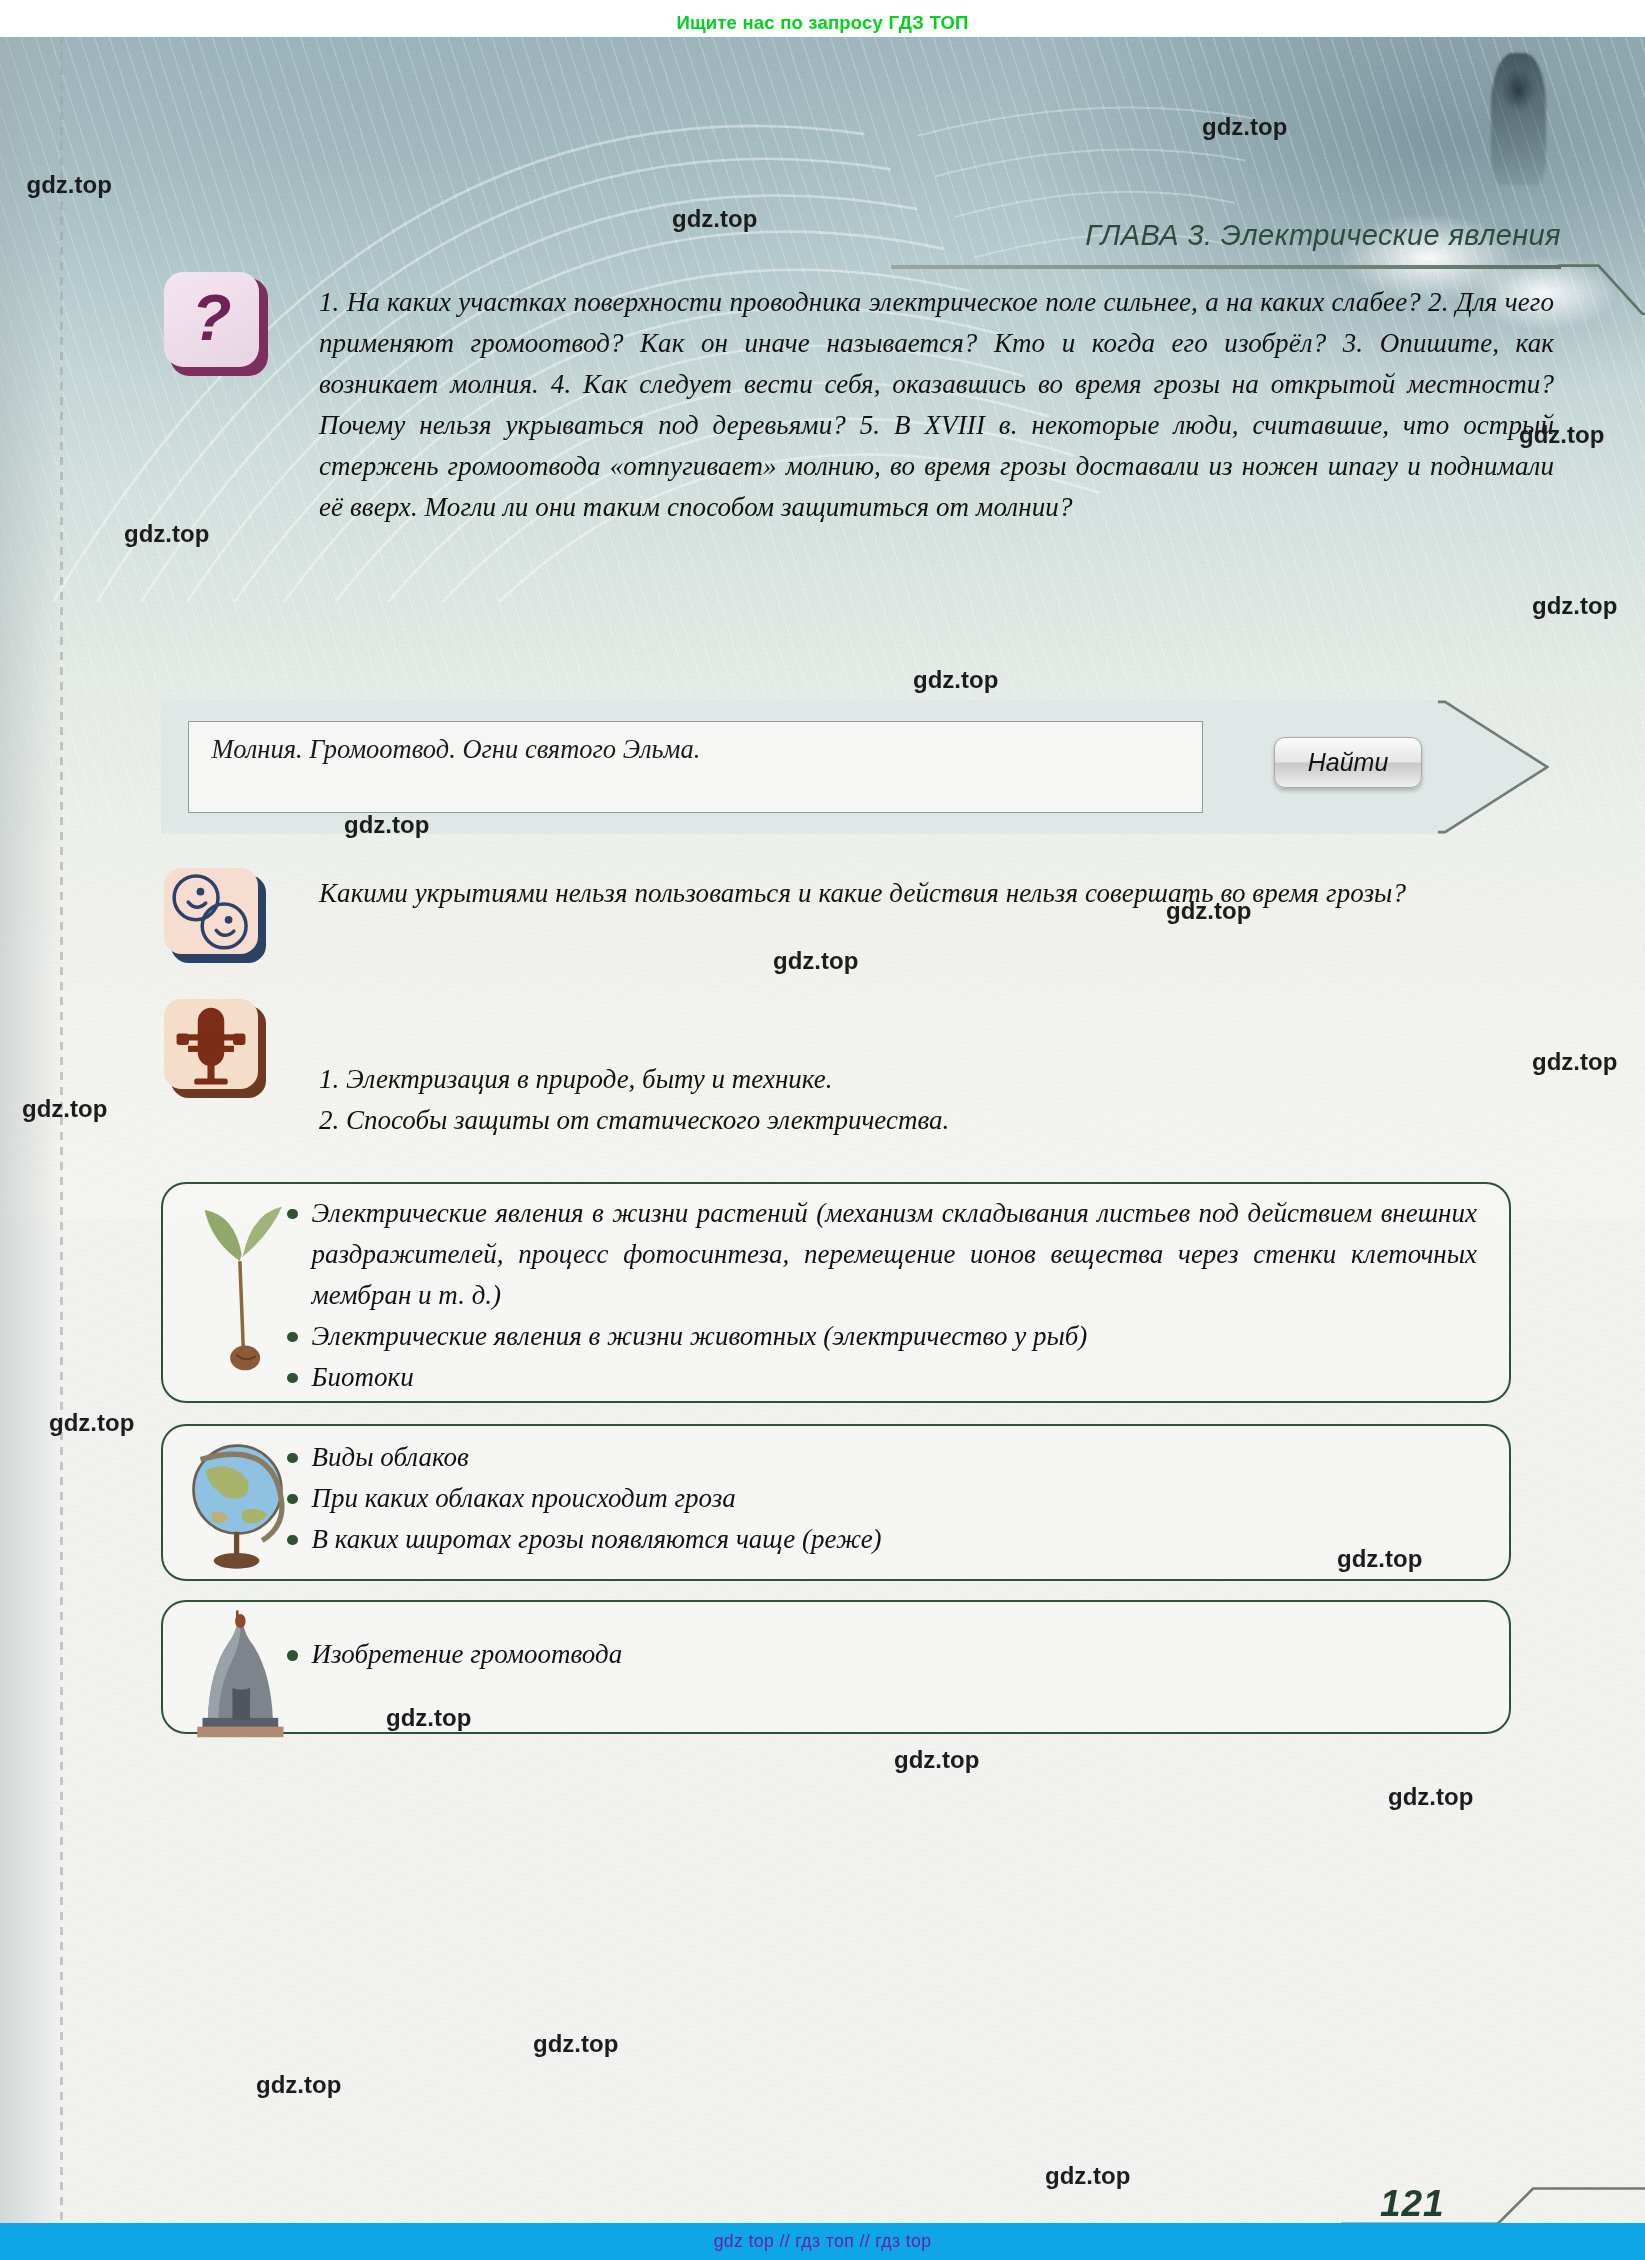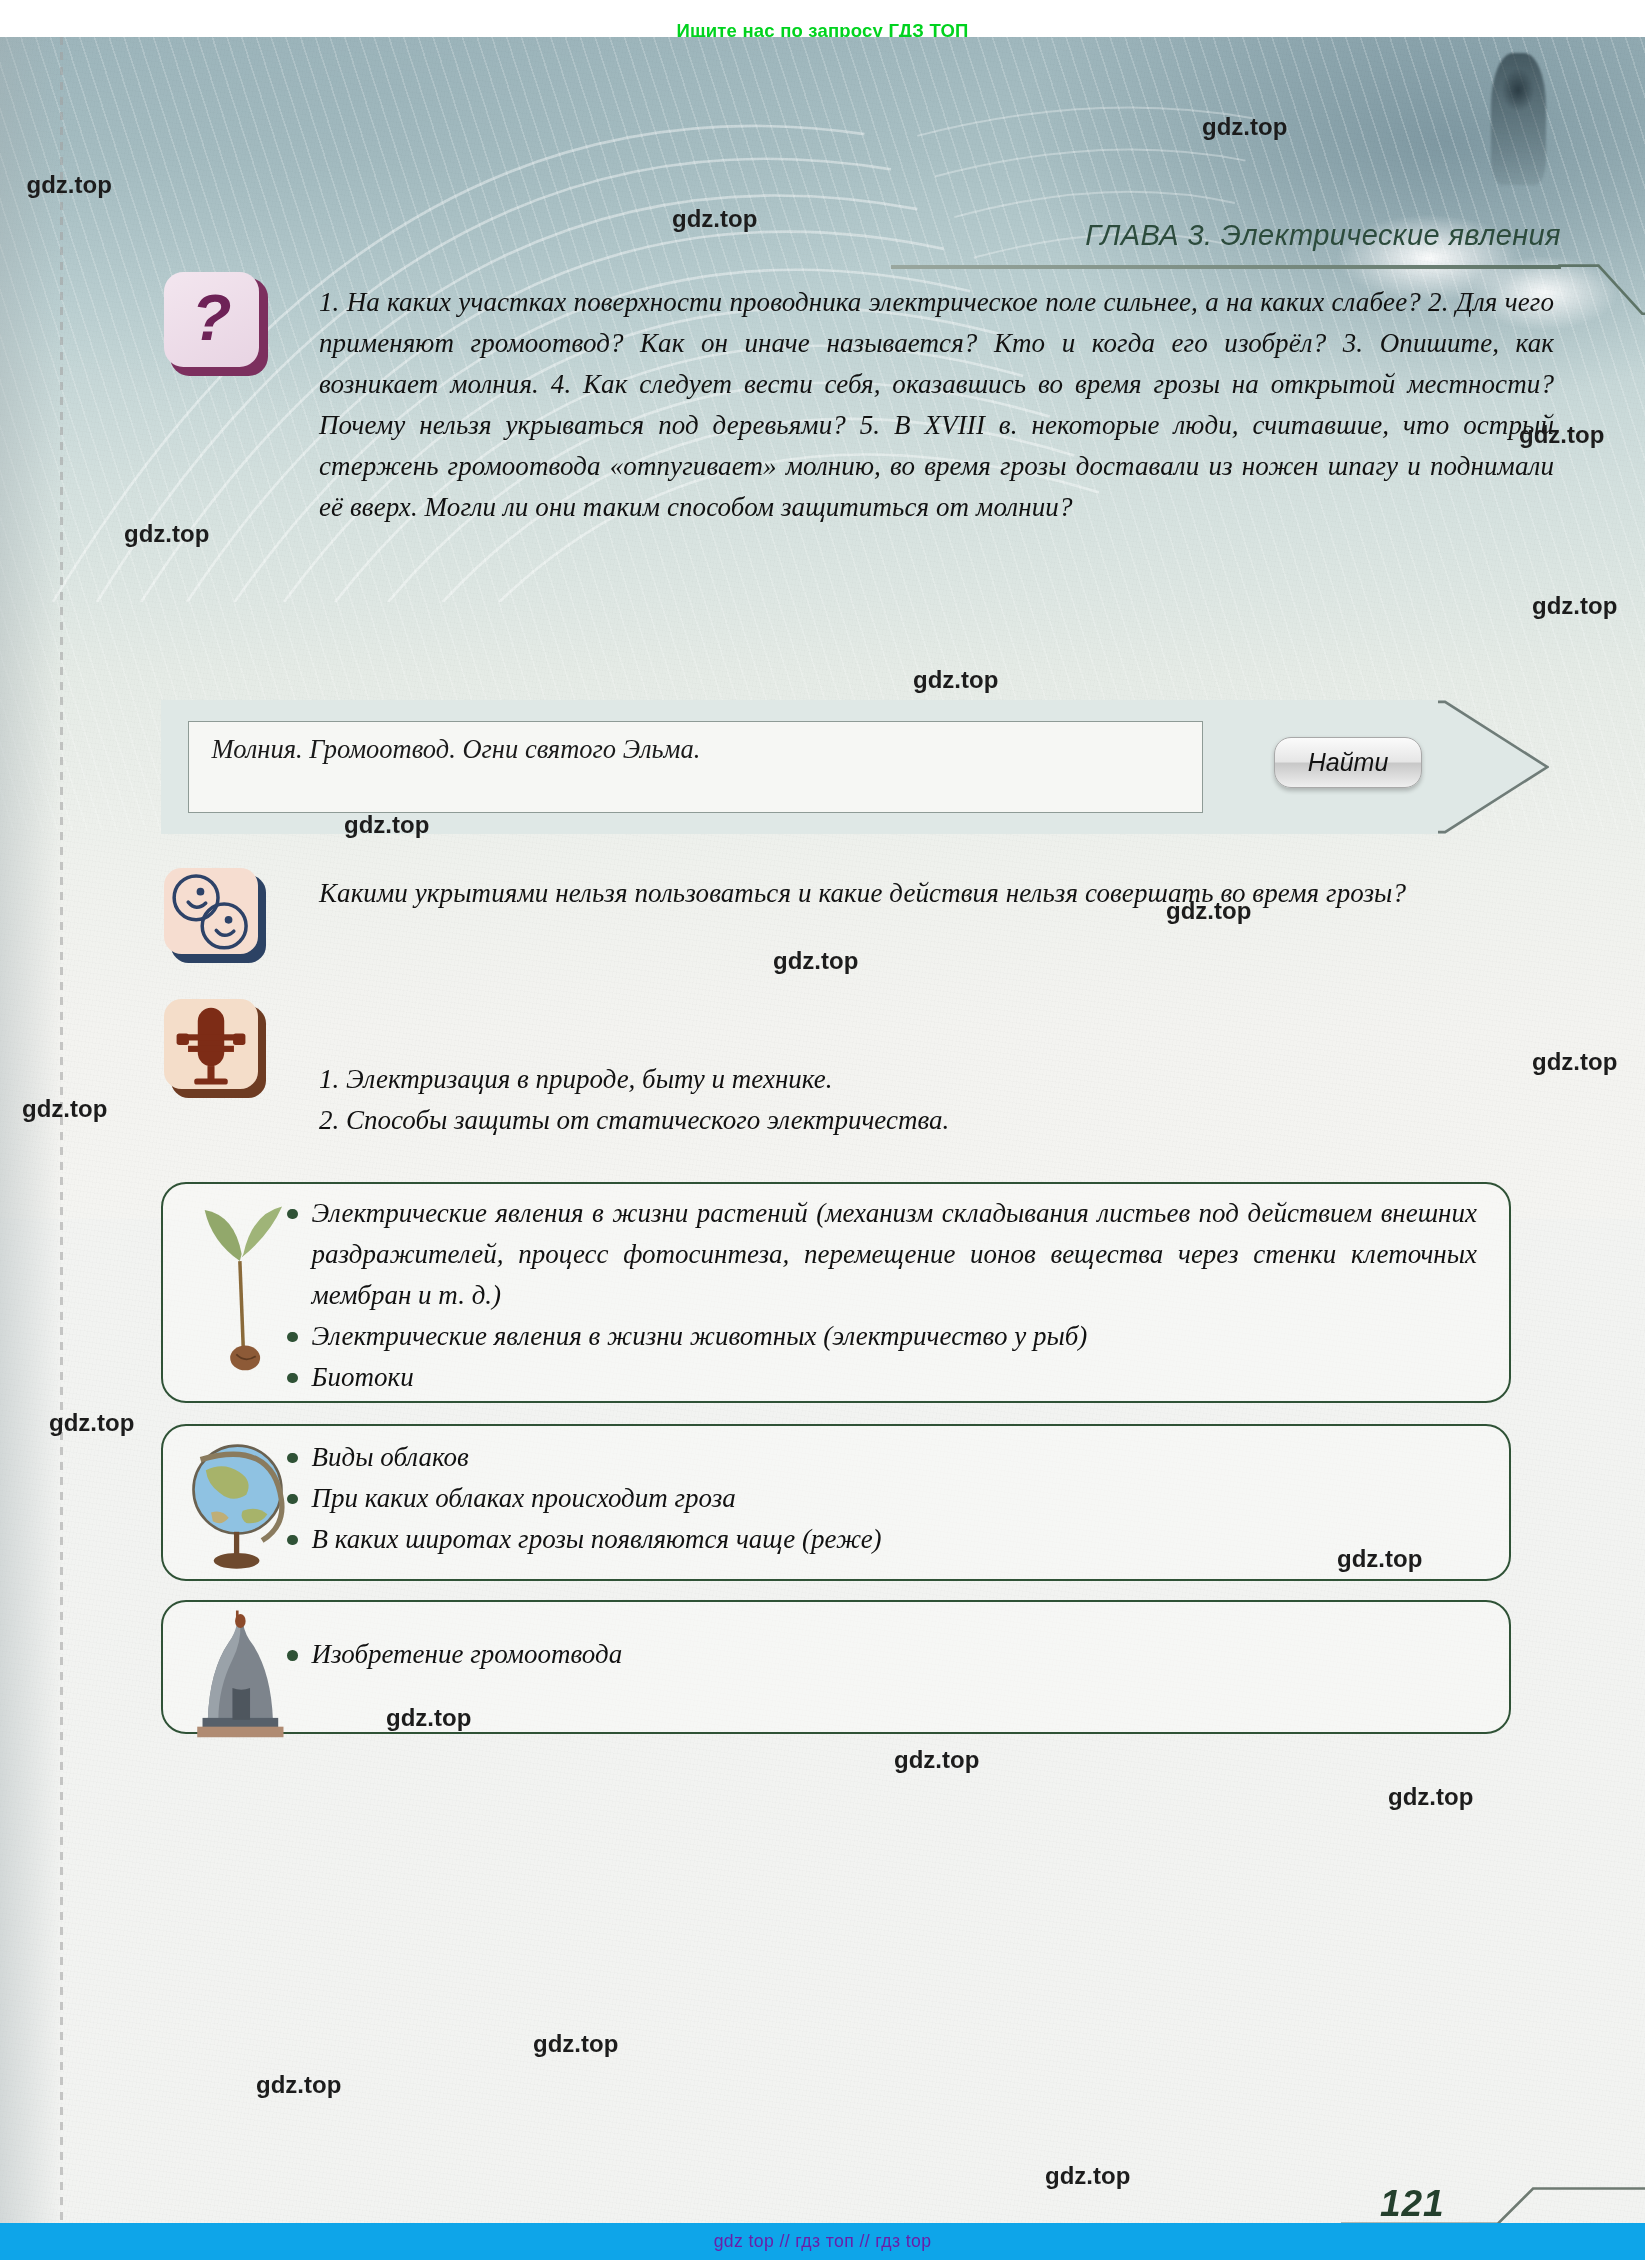--- a/index.html
+++ b/index.html
@@ -11,21 +11,21 @@
     width: 1645px;
     height: 2260px;
     position: relative;
     font-family: "Liberation Serif", serif;
     overflow: hidden;
   }
 
   
   #promo-bar {
     position: absolute;
-    left: 0; top: 12px;
+    left: 0; top: 4px;
     width: 1645px; height: 37px;
     background: #ffffff;
     display: flex;
     align-items: center;
     justify-content: center;
   }
   #promo-bar .promo-text {
     font-family: "Liberation Sans", sans-serif;
     font-size: 18.5px;
     font-weight: 700;
@@ -254,21 +254,21 @@
     font-family: "Liberation Serif", serif;
     font-size: 26.5px;
     line-height: 37px;
     color: #1a1a1a;
     white-space: nowrap;
   }
   #search-graphic .sg-button {
     position: absolute;
     left: 1113px; top: 37px;
     width: 148px; height: 51px;
-    border-radius: 17px;
+    border-radius: 11px;
     background: linear-gradient(180deg, #fbfbfb 0%, #e6e6e6 48%, #c8c8c8 52%, #efefef 100%);
     border: 0.9px solid #a9a9a9;
     box-shadow: 0 2.6px 4.4px rgba(0,0,0,.22);
     display: flex;
     align-items: center;
     justify-content: center;
     box-sizing: border-box;
   }
   #search-graphic .sg-button .sg-button-label {
     font-family: "Liberation Sans", sans-serif;

